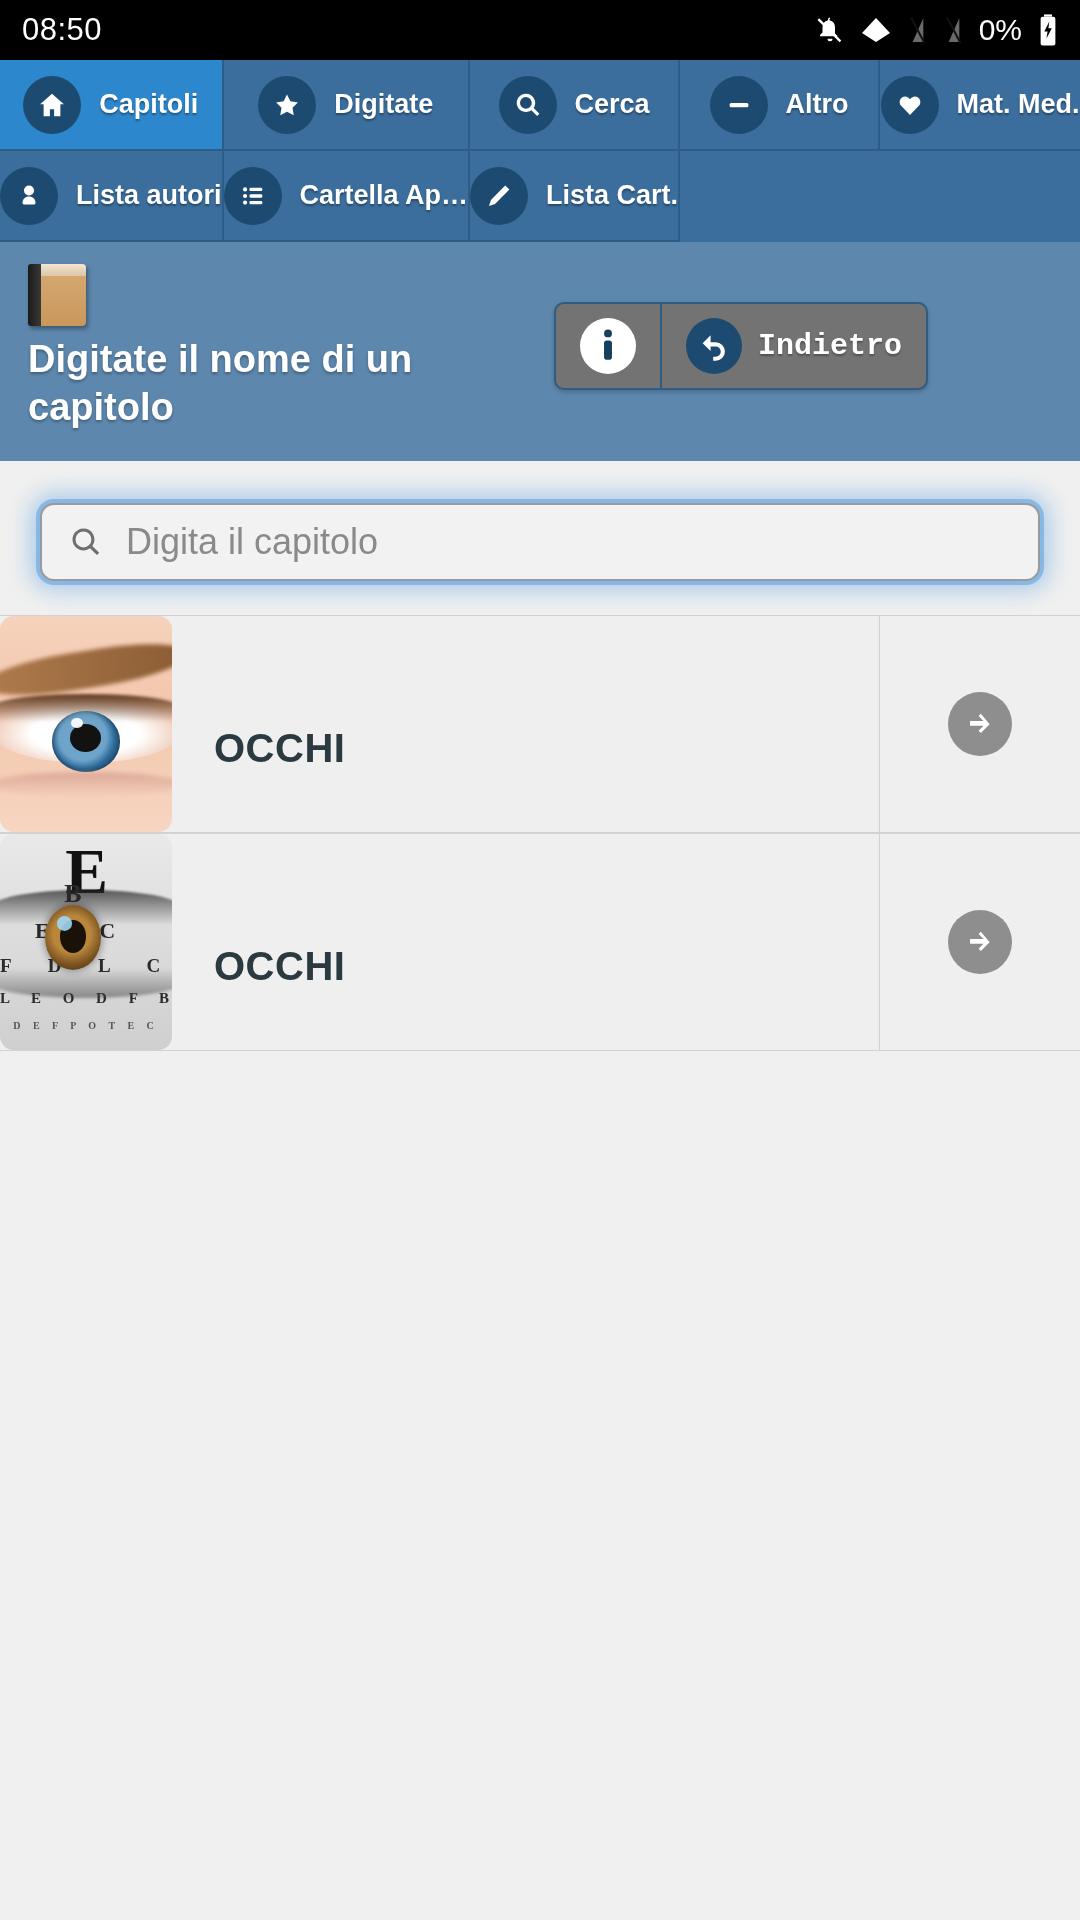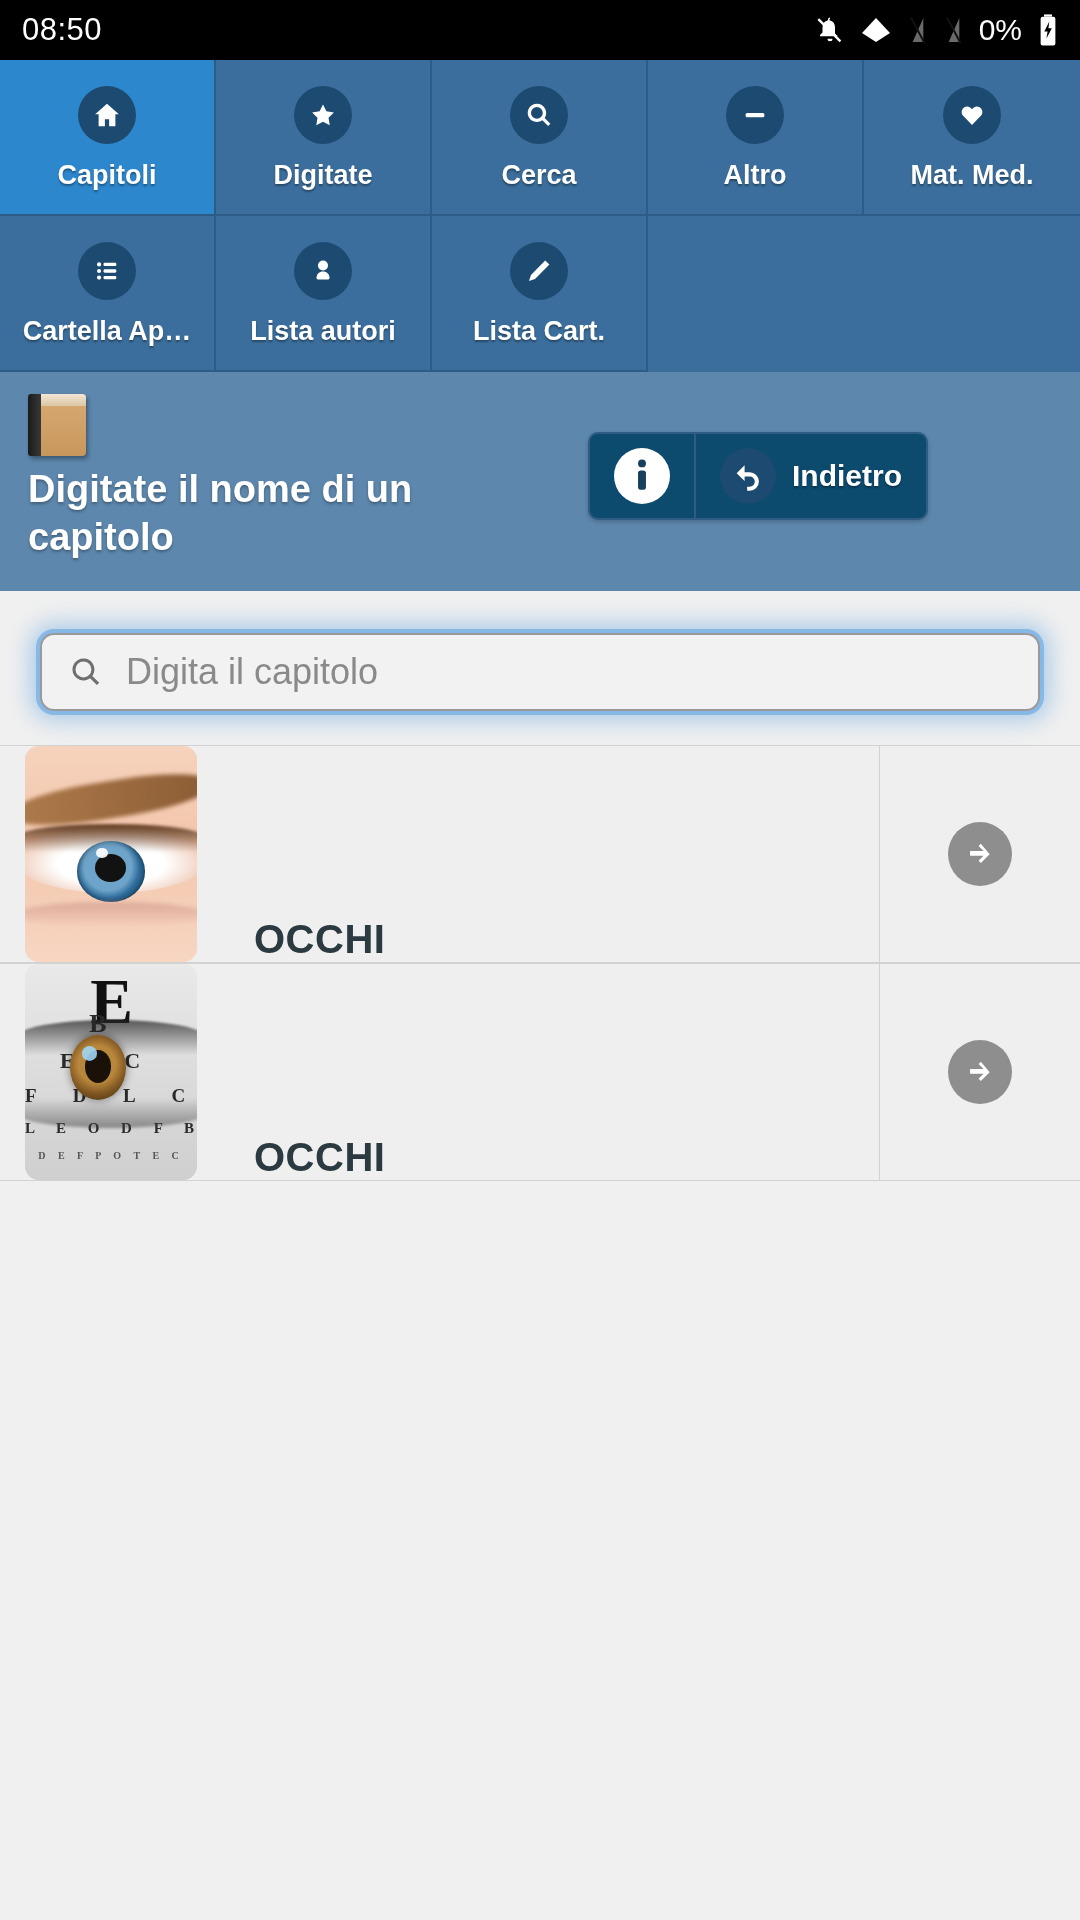--- a/index.html
+++ b/index.html
@@ -24,25 +24,25 @@
 
   
   .navgrid{
     width:100%;
     display:grid;
     grid-template-columns:repeat(5,1fr);
     background:#3b6e9c;
   }
   .navcell{
     position:relative;
-    height:156px;
+    height:91px;
     background:#3b6e9c;
     border-right:2px solid #2d5c86;
     border-bottom:2px solid #2d5c86;
-    display:flex; flex-direction:column;
+    display:flex; flex-direction:row;
     align-items:center; justify-content:center;
     gap:18px;
   }
   .navcell:nth-child(5n){ border-right:none; }
   .navcell.active{ background:#2d87cc; }
   .nav-ico{
     width:58px; height:58px; border-radius:50%;
     background:#1d4a71;
     display:flex; align-items:center; justify-content:center;
     flex:none;
@@ -81,25 +81,26 @@
     border-radius:0 4px 0 0;
   }
   .page-title{
     color:#fff; font-size:38px; font-weight:bold; line-height:1.25;
     max-width:520px;
     text-shadow:0 2px 3px rgba(0,0,0,.3);
   }
   .head-actions{
     position:absolute; right:152px; top:60px;
     display:flex; align-items:stretch;
-    background:#0c4a6e;
+    background:#737373;
     border:2px solid #2f5c83;
     border-radius:10px;
     overflow:hidden;
     box-shadow:0 2px 4px rgba(0,0,0,.2);
+    font-family:Liberation Mono, monospace;
   }
   .head-btn{
     display:flex; align-items:center; gap:16px;
     padding:14px 24px;
   }
   .head-btn + .head-btn{ border-left:2px solid #2f5c83; }
   .circle-ico{
     width:56px; height:56px; border-radius:50%;
     background:#1d4a71;
     display:flex; align-items:center; justify-content:center; flex:none;
@@ -136,24 +137,23 @@
   
   .list{ background:#f0f0f0; }
   .list-row{
     display:flex; align-items:stretch;
     height:218px;
     border-top:1px solid #d2d2d2;
     border-bottom:1px solid #d2d2d2;
     background:#efefef;
   }
   .row-main{
-    flex:1; display:flex; align-items:flex-end; gap:15px;
+    flex:1; display:flex; align-items:center; gap:0;
     border-right:1px solid #d2d2d2;
     overflow:hidden;
-    padding-left:25px;
   }
   .thumb{
     width:172px; height:100%;
     flex:none; overflow:hidden;
     border-radius:14px;
     position:relative;
     background:#e4e4e4;
   }
   .row-label{
     font-size:40px; font-weight:bold; color:#2b3a41;
@@ -344,39 +344,39 @@
       <svg width="28" height="28" viewBox="0 0 24 24">
           <path d="M12 20.5 3.8 12A4.8 4.8 0 0 1 12 7a4.8 4.8 0 0 1 8.2 5z"></path>
         </svg>
     </span>
     <span class="nav-label">Mat. Med.</span>
   </div>
 
   <div class="navcell">
     <span class="nav-ico">
       <svg width="28" height="28" viewBox="0 0 24 24">
+          <circle cx="12" cy="7.3" r="4.3"></circle>
+          <path d="M12 12.4c-3.4 0-5.2 2.1-5.6 5.1-.1 1 .4 1.5 1.2 1.8h8.8c.8-.3 1.3-.8 1.2-1.8-.4-3-2.2-5.1-5.6-5.1z"></path>
+        </svg>
+    </span>
+    <span class="nav-label">Lista autori</span>
+  </div>
+
+  <div class="navcell">
+    <span class="nav-ico">
+      <svg width="28" height="28" viewBox="0 0 24 24">
           <circle cx="5.2" cy="6.4" r="1.8"></circle>
           <circle cx="5.2" cy="12" r="1.8"></circle>
           <circle cx="5.2" cy="17.6" r="1.8"></circle>
           <rect x="9" y="5" width="11" height="2.8" rx="1.1"></rect>
           <rect x="9" y="10.6" width="11" height="2.8" rx="1.1"></rect>
           <rect x="9" y="16.2" width="11" height="2.8" rx="1.1"></rect>
         </svg>
     </span>
     <span class="nav-label">Cartella Ap…</span>
-  </div>
-
-  <div class="navcell">
-    <span class="nav-ico">
-      <svg width="28" height="28" viewBox="0 0 24 24">
-          <circle cx="12" cy="7.3" r="4.3"></circle>
-          <path d="M12 12.4c-3.4 0-5.2 2.1-5.6 5.1-.1 1 .4 1.5 1.2 1.8h8.8c.8-.3 1.3-.8 1.2-1.8-.4-3-2.2-5.1-5.6-5.1z"></path>
-        </svg>
-    </span>
-    <span class="nav-label">Lista autori</span>
   </div>
 
   <div class="navcell">
     <span class="nav-ico">
       <svg width="28" height="28" viewBox="0 0 24 24">
           <path d="M17.3 2.9 20.9 6.5 8.6 18.9 3.4 20.6 5.1 15.4z"></path>
         </svg>
     </span>
     <span class="nav-label">Lista Cart.</span>
   </div>

